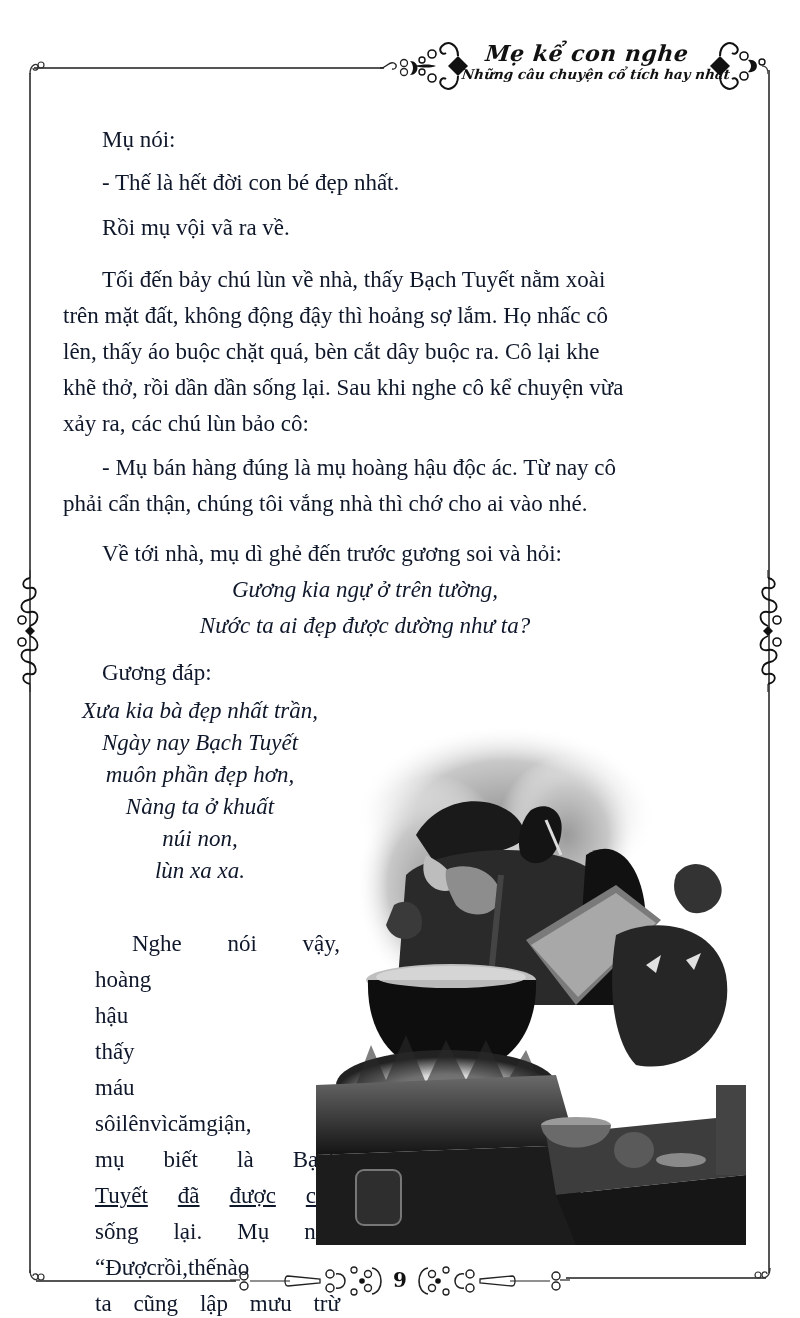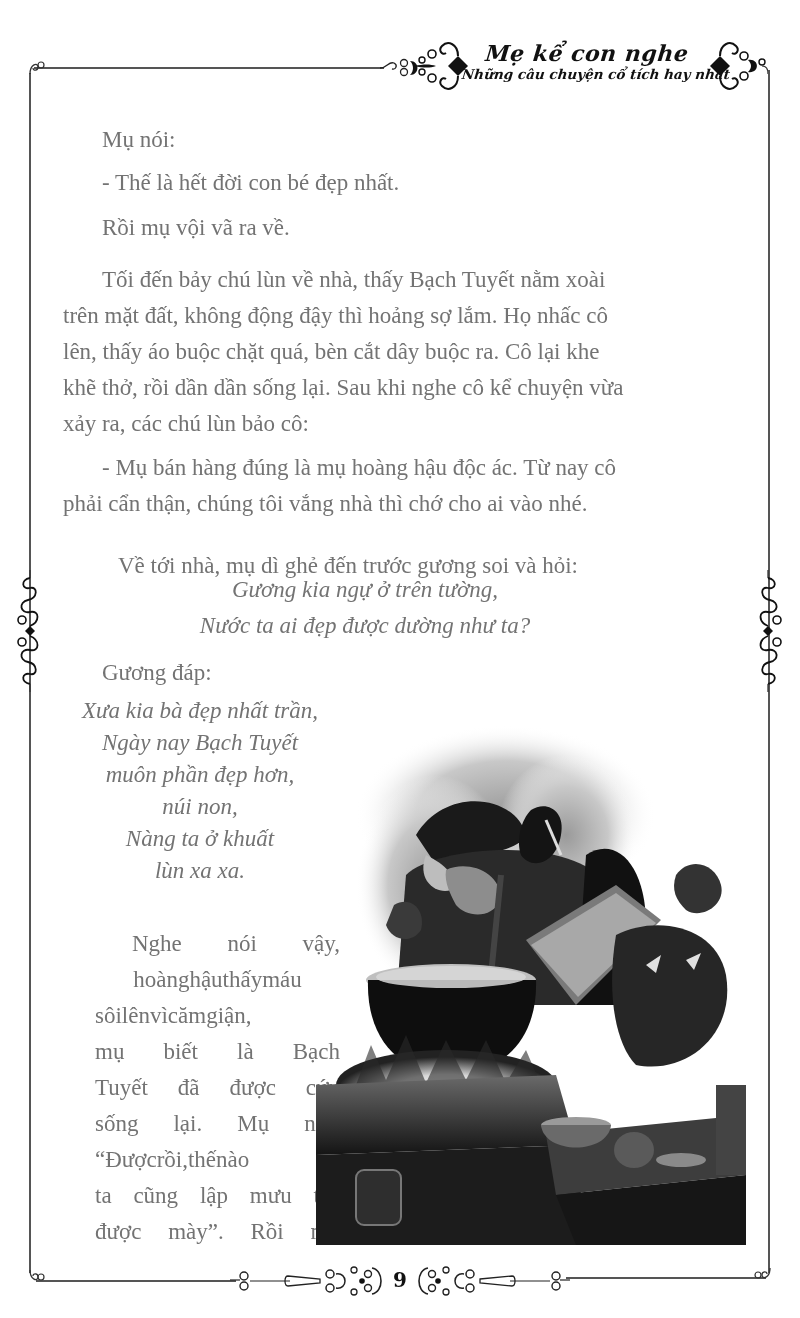--- a/index.html
+++ b/index.html
@@ -58,21 +58,21 @@
       line-height: 17px;
       transform: skewX(-6deg);
       white-space: nowrap;
     }
 
     
     .text-block {
       position: absolute;
       font-size: 21px;
       line-height: 36px;
-      color: #737373;
+      color: #0f172a;
       font-family: "Liberation Serif", "DejaVu Serif", serif;
       font-size: 23px;
     }
     .line { display: block; white-space: nowrap; }
 
     .verse {
       font-style: italic;
       text-align: center;
     }
 
@@ -229,68 +229,68 @@
     <span class="line">lên, thấy áo buộc chặt quá, bèn cắt dây buộc ra. Cô lại khe</span>
     <span class="line">khẽ thở, rồi dần dần sống lại. Sau khi nghe cô kể chuyện vừa</span>
     <span class="line">xảy ra, các chú lùn bảo cô:</span>
   </div>
 
   <div class="text-block" style="left:63px;top:450px;width:680px;">
     <span class="line" style="padding-left:39px;">- Mụ bán hàng đúng là mụ hoàng hậu độc ác. Từ nay cô</span>
     <span class="line">phải cẩn thận, chúng tôi vắng nhà thì chớ cho ai vào nhé.</span>
   </div>
 
-  <div class="text-block" style="left:102px;top:548px;margin-left:16px;">
+  <div class="text-block" style="left:102px;top:536px;">
     <span class="line">Về tới nhà, mụ dì ghẻ đến trước gương soi và hỏi:</span>
   </div>
 
   <div class="text-block verse" style="left:130px;top:572px;width:470px;line-height:36px;">
     <span class="line">Gương kia ngự ở trên tường,</span>
     <span class="line">Nước ta ai đẹp được dường như ta?</span>
   </div>
 
   <div class="text-block" style="left:102px;top:655px;">
     <span class="line">Gương đáp:</span>
   </div>
 
   <div class="text-block verse" style="left:70px;top:695px;width:260px;line-height:32px;">
     <span class="line">Xưa kia bà đẹp nhất trần,</span>
     <span class="line">Ngày nay Bạch Tuyết</span>
     <span class="line">muôn phần đẹp hơn,</span>
+    <span class="line">Nàng ta ở khuất</span>
     <span class="line">núi non,</span>
-    <span class="line">Nàng ta ở khuất</span>
     <span class="line">lùn xa xa.</span>
   </div>
 
   <div class="text-block" style="left:63px;top:926px;width:245px;line-height:36px;margin-left:32px;">
     <span class="line" style="padding-left: 37px; text-align-last: justify; display: flex; justify-content: space-between;">
         <span>Nghe</span>
         <span>nói</span>
         <span>vậy,</span>
       </span>
-    <span class="line" style="display: flex; justify-content: center;">
+    <span class="line" style="display: flex; justify-content: flex-end; flex-direction: column;">
         <span>hoàng</span>
         <span>hậu</span>
         <span>thấy</span>
         <span>máu</span>
       </span>
     <span class="line" style="display: flex; justify-content: flex-start;">
         <span>sôi</span>
         <span>lên</span>
         <span>vì</span>
         <span>căm</span>
         <span>giận,</span>
       </span>
     <span class="line" style="display: flex; justify-content: space-between;">
         <span>mụ</span>
         <span>biết</span>
         <span>là</span>
         <span>Bạch</span>
       </span>
-    <span class="line" style="display: flex; justify-content: space-between;">
+    <span class="line" style="display: flex; justify-content: space-between; text-decoration: underline;">
         <span>Tuyết</span>
         <span>đã</span>
         <span>được</span>
         <span>cứu</span>
       </span>
     <span class="line" style="display: flex; justify-content: space-between;">
         <span>sống</span>
         <span>lại.</span>
         <span>Mụ</span>
         <span>nói:</span>

